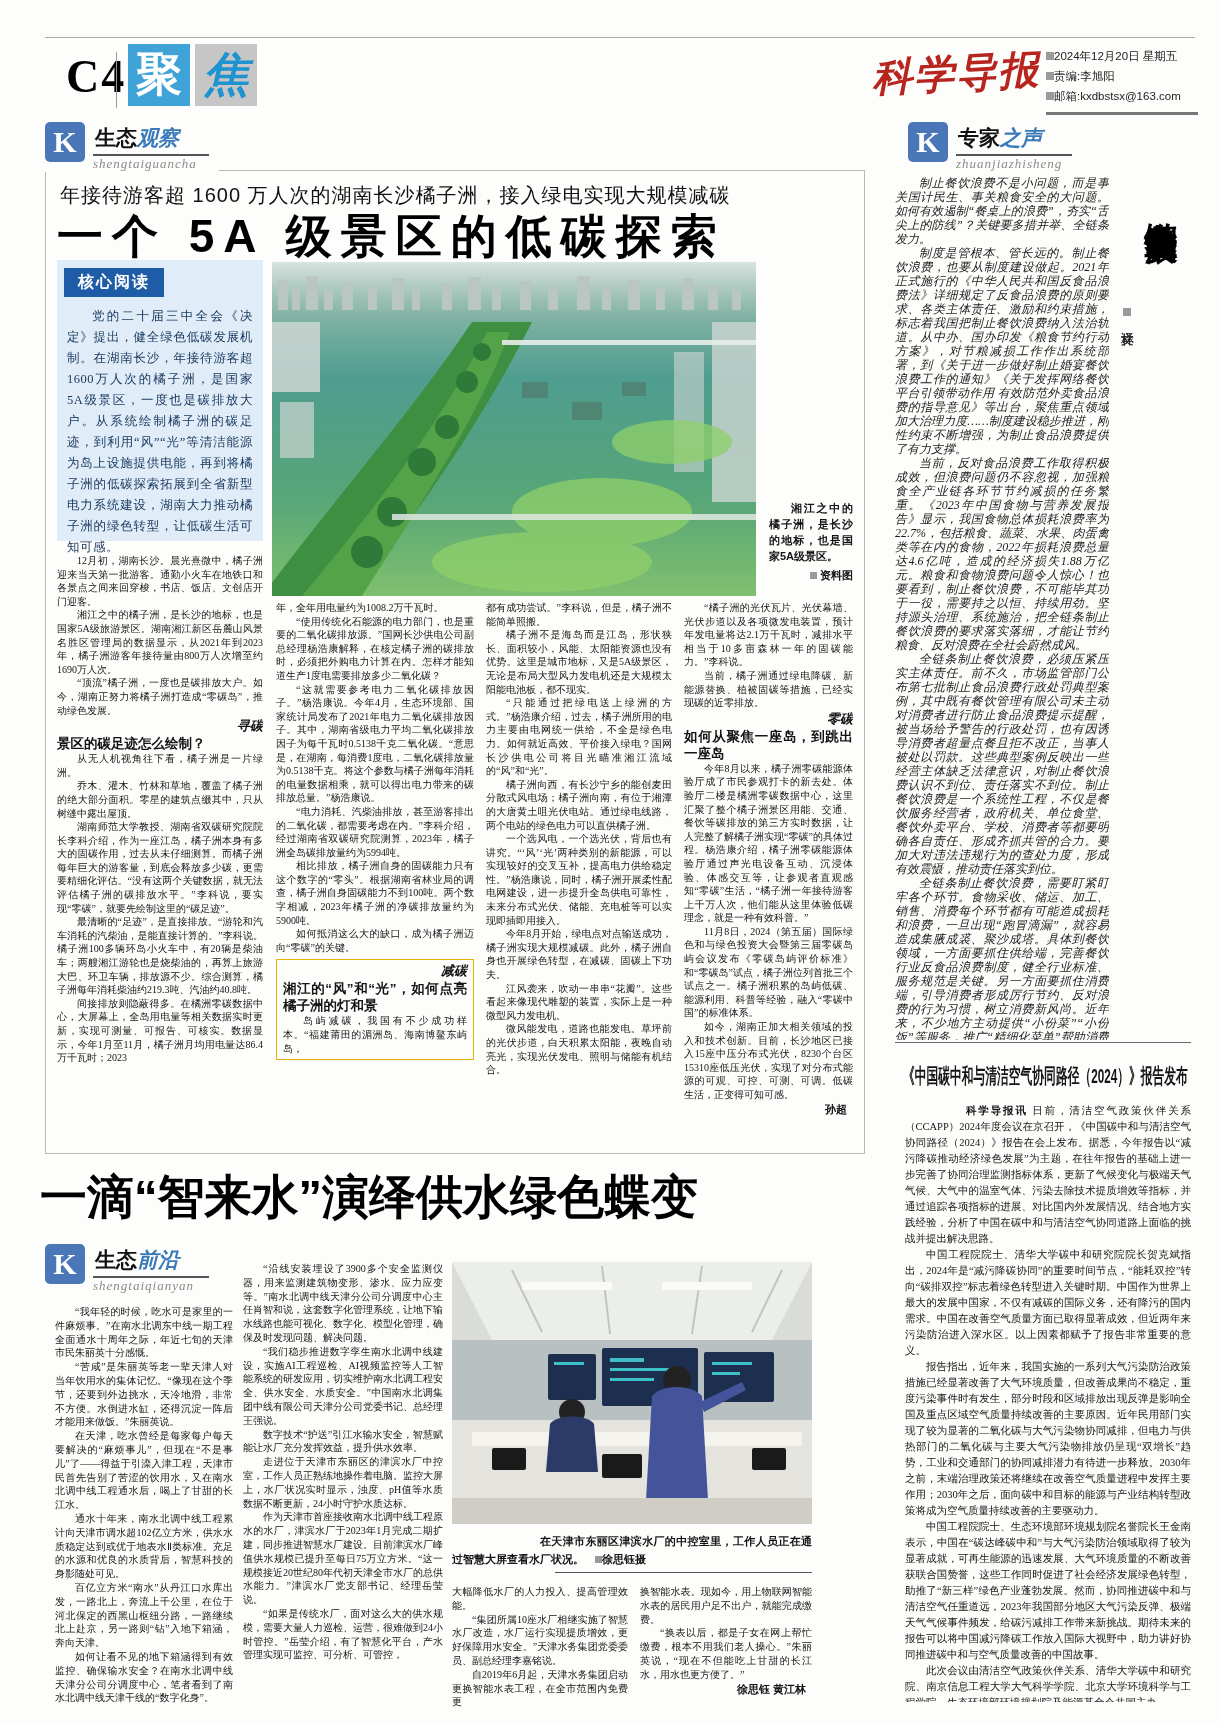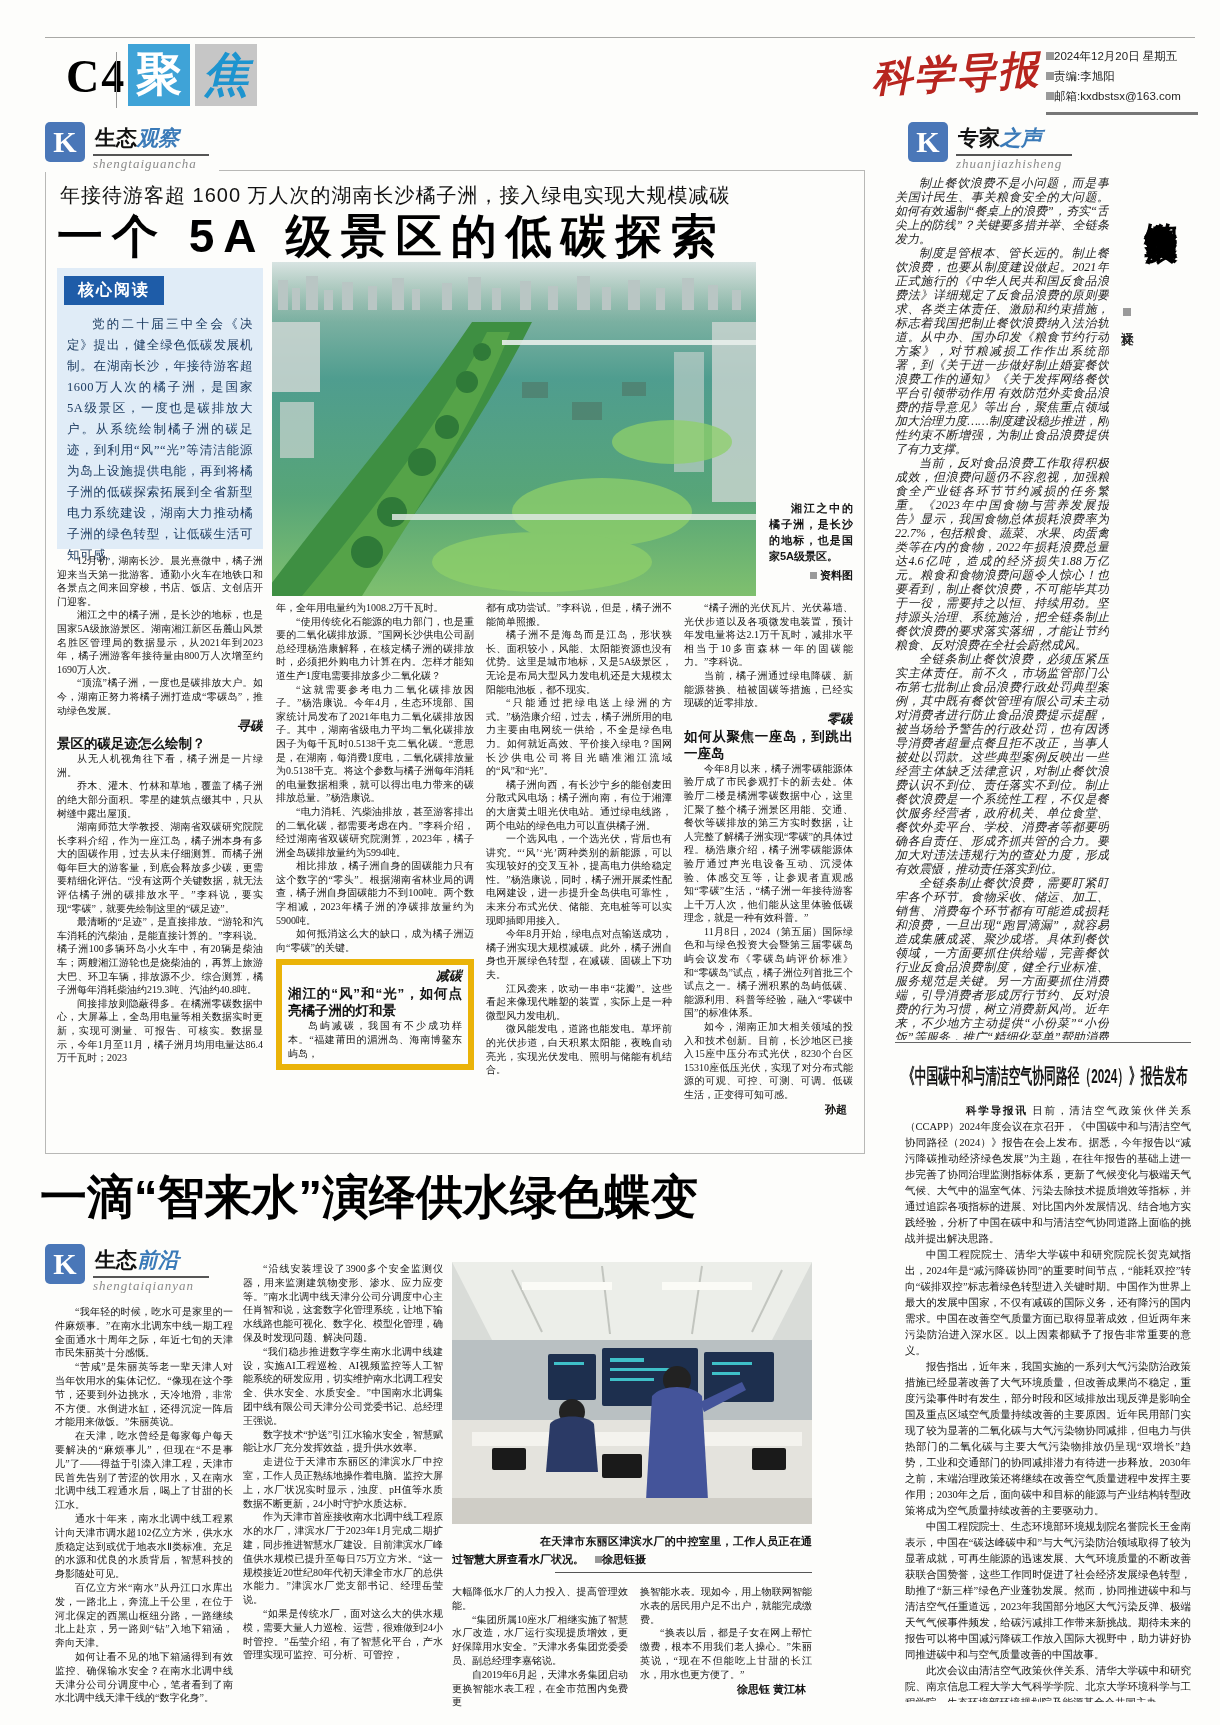--- a/index.html
+++ b/index.html
@@ -35,30 +35,30 @@
   .seg-cont{text-indent:0;}
   .seg-tag{text-align:right;text-indent:0;font:bold italic 13px "Liberation Serif",serif;margin:5px 0 2px;}
   .seg-h{text-indent:0;font:bold 13.5px "Liberation Sans",sans-serif;line-height:17px;margin:1px 0 3px;}
   .seg-byline{text-align:right;text-indent:0;font:bold 11px "Liberation Sans",sans-serif;margin-top:6px;padding-right:6px;}
   
   .main-frame{position:absolute;left:45px;top:170px;width:818px;height:982px;border:1px solid #b8b8b6;}
   .kicker{position:absolute;left:60px;top:182px;width:760px;font:20px "Liberation Sans",sans-serif;
           color:#111;letter-spacing:1px;white-space:nowrap;}
   .headline1{position:absolute;left:57px;top:206px;width:800px;font:bold 46px "Liberation Sans",sans-serif;
              letter-spacing:9px;white-space:nowrap;color:#000;}
-  .corebox{position:absolute;left:57px;top:268px;width:206px;height:281px;background:#e0ecf7;}
+  .corebox{position:absolute;left:57px;top:260px;width:206px;height:281px;background:#e0ecf7;}
   .corebox .lbl{position:absolute;left:7px;top:8px;background:#1e5ca8;color:#fff;
                 font:bold 16px "Liberation Sans",sans-serif;padding:4px 14px;letter-spacing:2px;}
   .corebox .txt{position:absolute;left:10px;top:46px;width:186px;font-size:12.5px;line-height:21px;
                 color:#16365c;text-align:justify;text-indent:2em;letter-spacing:0.5px;}
   .photo1{position:absolute;left:272px;top:262px;width:484px;height:334px;overflow:hidden;}
   .caption1{position:absolute;left:769px;top:500px;width:84px;font:bold 11px "Liberation Sans",sans-serif;
             line-height:16px;text-align:justify;text-indent:2em;}
   .caption1 .credit{display:block;text-align:right;margin-top:3px;font-weight:bold;}
-  .boxed{border:6px solid #eab308;margin-top:5px;padding:2px 6px 4px;}
+  .boxed{border:1px solid #eab308;margin-top:5px;padding:2px 6px 4px;}
   
   .expert-body{position:absolute;left:895px;top:176px;width:214px;height:864px;overflow:hidden;
                text-align:justify;font-size:12px;line-height:14px;color:#1a1a1a;font-style:italic;}
   .expert-body p{margin:0;text-indent:2em;}
   .v-headline{position:absolute;left:1138px;top:196px;height:320px;writing-mode:vertical-rl;
               font:bold 33px "Liberation Sans",sans-serif;letter-spacing:1px;color:#000;}
   .v-byline{position:absolute;left:1118px;top:308px;writing-mode:vertical-rl;
             font:13px "Liberation Serif",serif;color:#222;}
   .v-byline .sq{margin-bottom:6px;}
   

